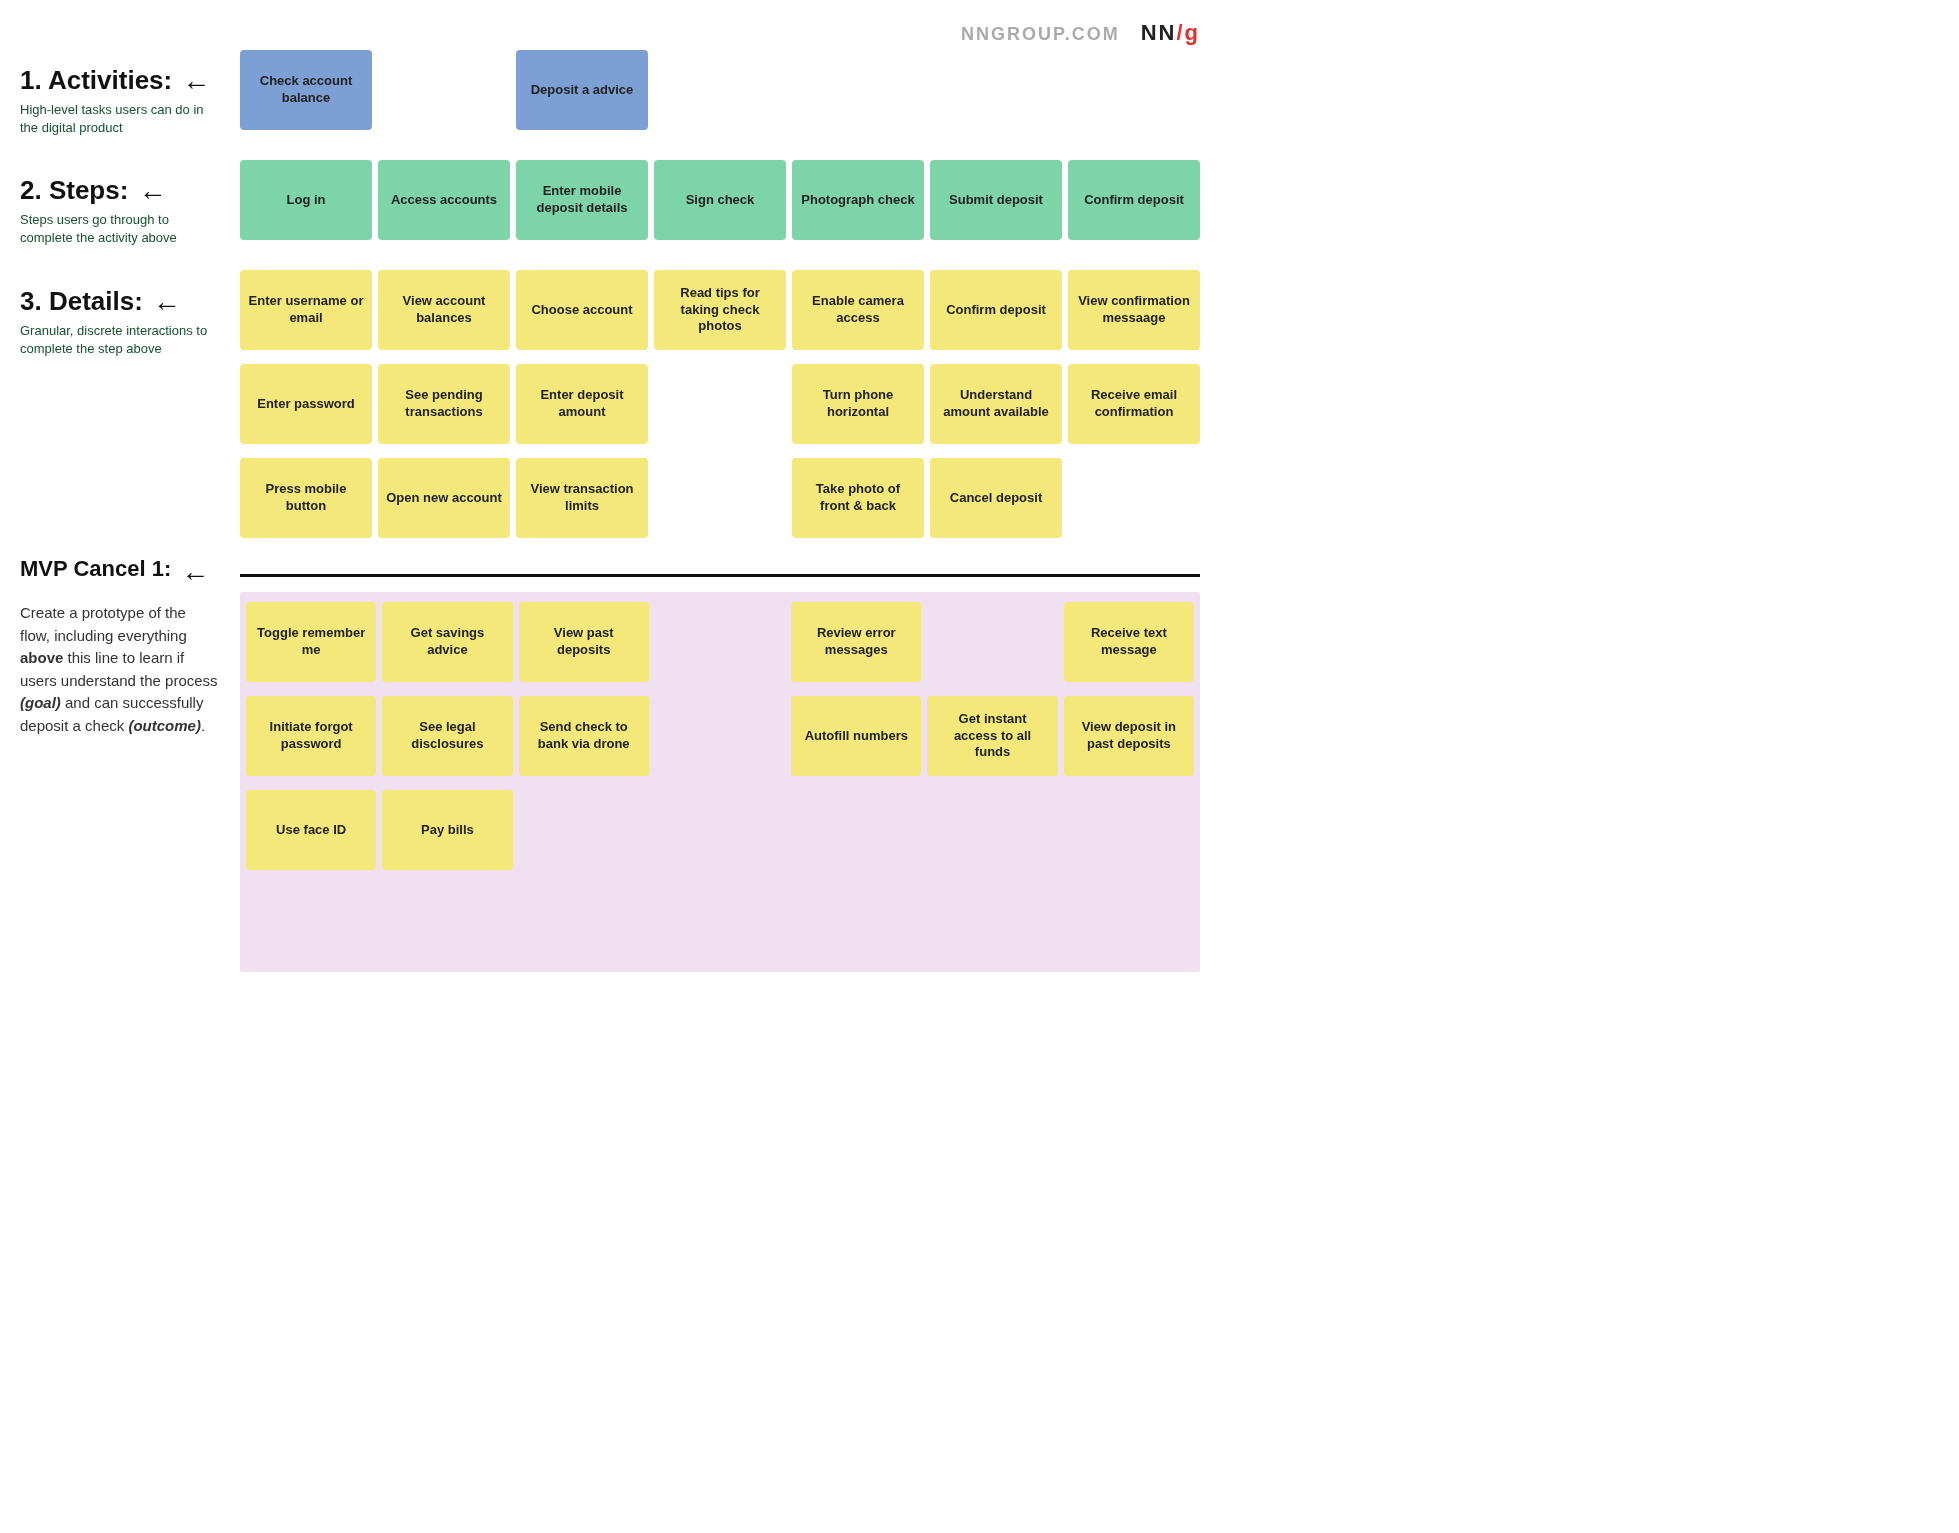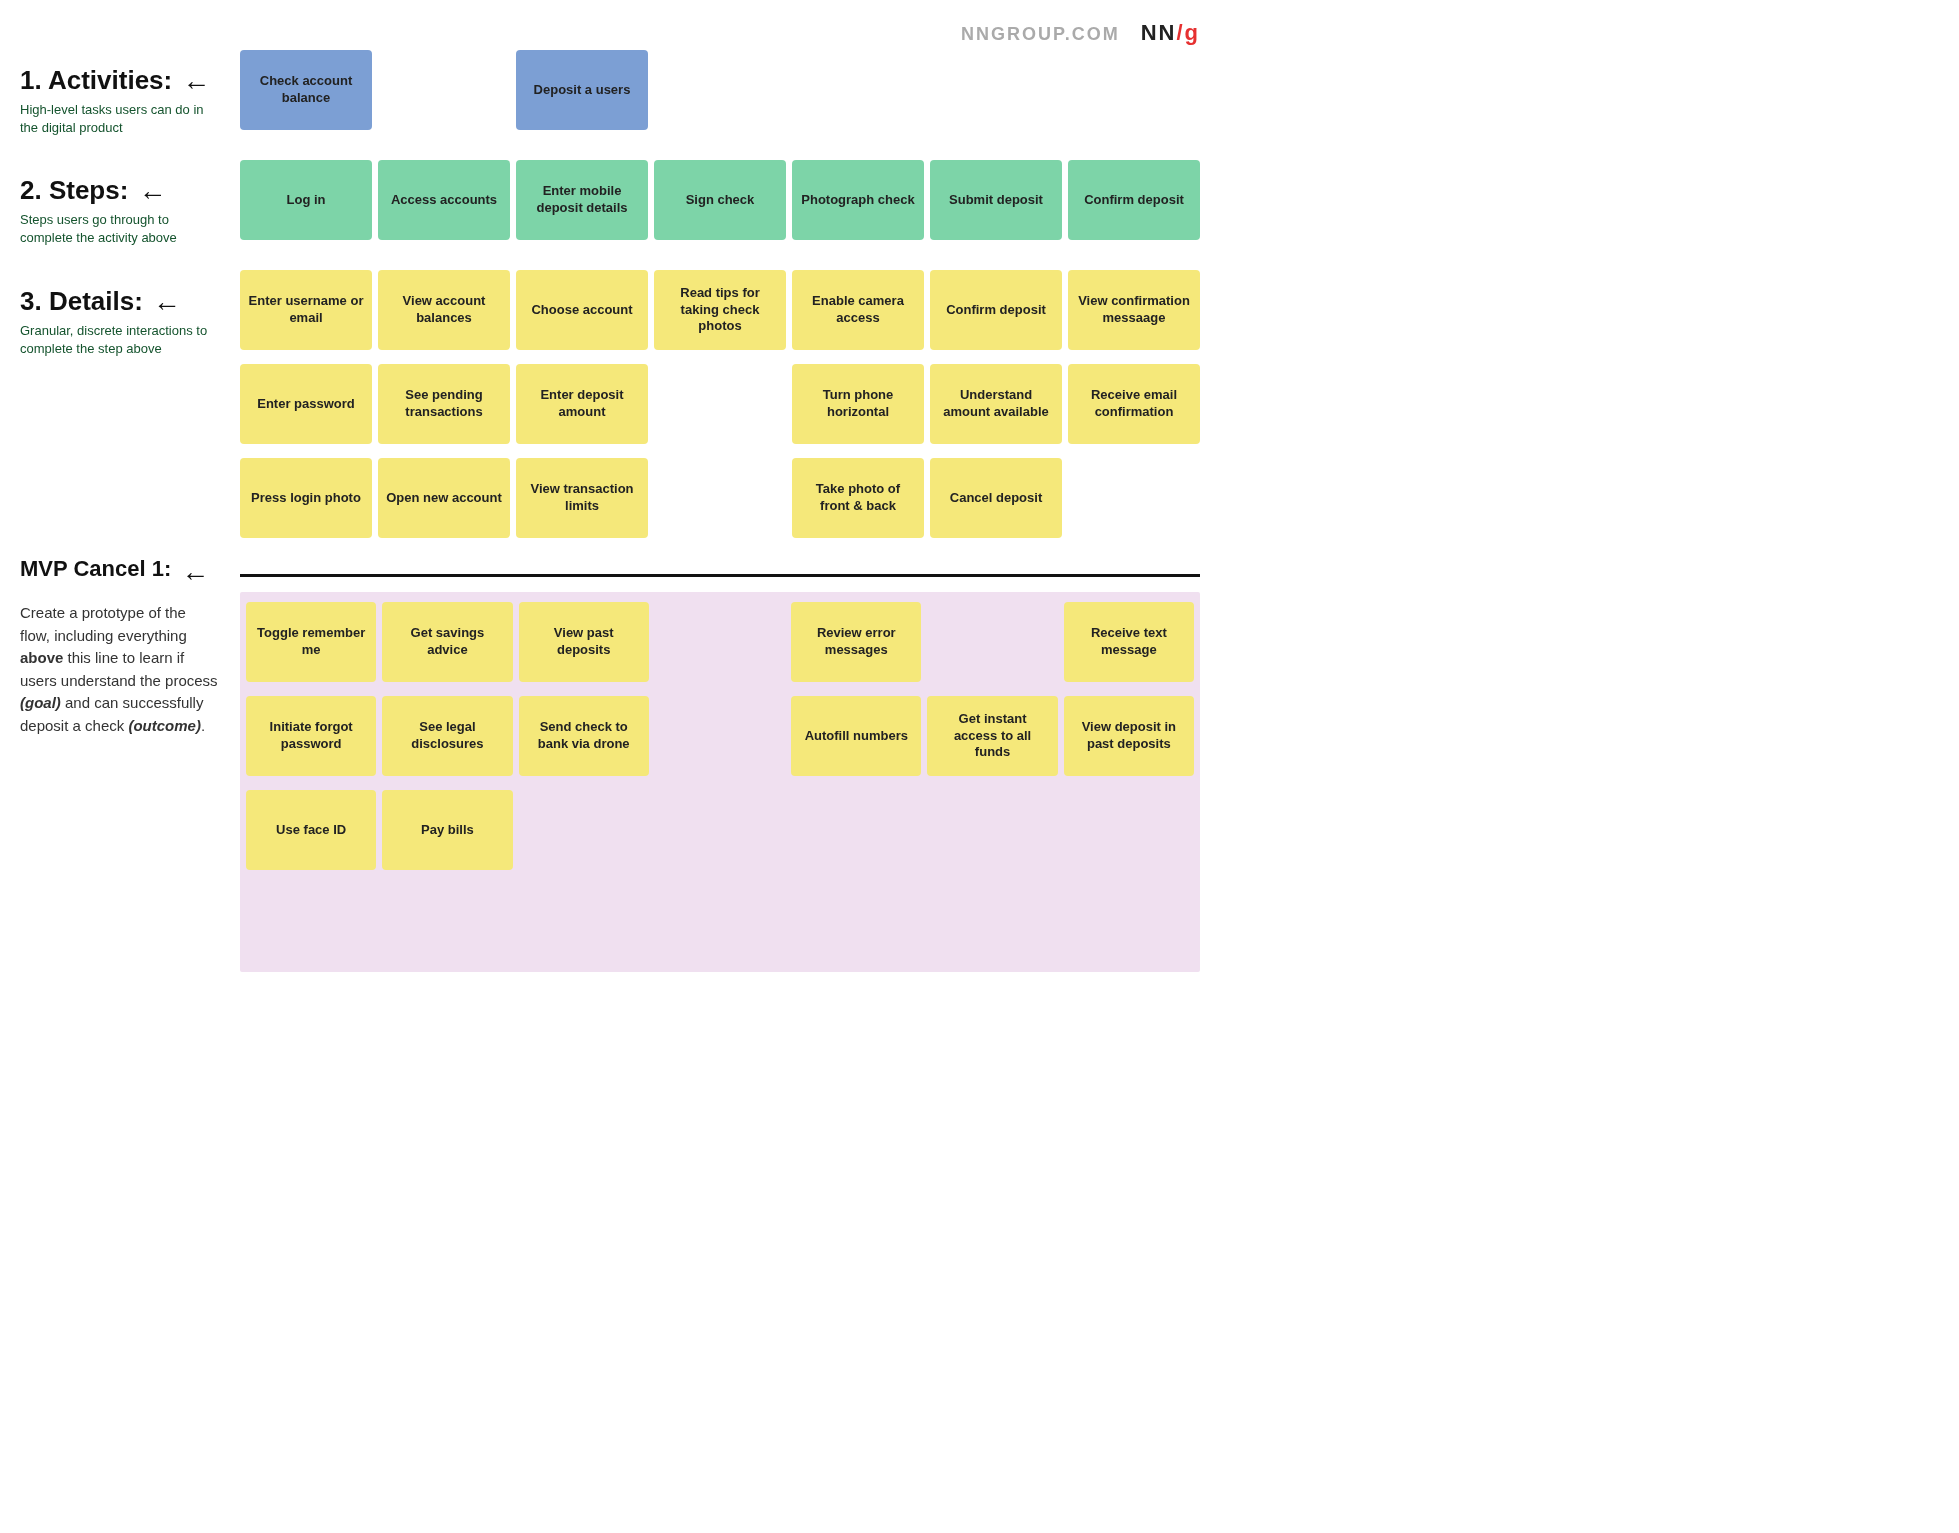--- a/index.html
+++ b/index.html
@@ -176,21 +176,21 @@
       <div class="section-label">
         <span>1. Activities:</span>
         <span class="arrow">←</span>
       </div>
       <div class="section-desc">High-level tasks users can do in the digital product</div>
     </div>
     <div class="content-area">
       <div class="cards-grid">
         <div class="card card-blue">Check account balance</div>
         <div class="card card-empty"></div>
-        <div class="card card-blue">Deposit a users</div>
+        <div class="card card-blue">Deposit a advice</div>
         <div class="card card-empty"></div>
         <div class="card card-empty"></div>
         <div class="card card-empty"></div>
         <div class="card card-empty"></div>
       </div>
     </div>
   </div>
 
   <div class="top-section">
     <div class="label-cell steps">
@@ -237,21 +237,21 @@
         <div class="card card-yellow">Enter password</div>
         <div class="card card-yellow">See pending transactions</div>
         <div class="card card-yellow">Enter deposit amount</div>
         <div class="card card-empty"></div>
         <div class="card card-yellow">Turn phone horizontal</div>
         <div class="card card-yellow">Understand amount available</div>
         <div class="card card-yellow">Receive email confirmation</div>
       </div>
 
       <div class="cards-grid">
-        <div class="card card-yellow">Press login photo</div>
+        <div class="card card-yellow">Press mobile button</div>
         <div class="card card-yellow">Open new account</div>
         <div class="card card-yellow">View transaction limits</div>
         <div class="card card-empty"></div>
         <div class="card card-yellow">Take photo of front &amp; back</div>
         <div class="card card-yellow">Cancel deposit</div>
         <div class="card card-empty"></div>
       </div>
     </div>
   </div>
 

